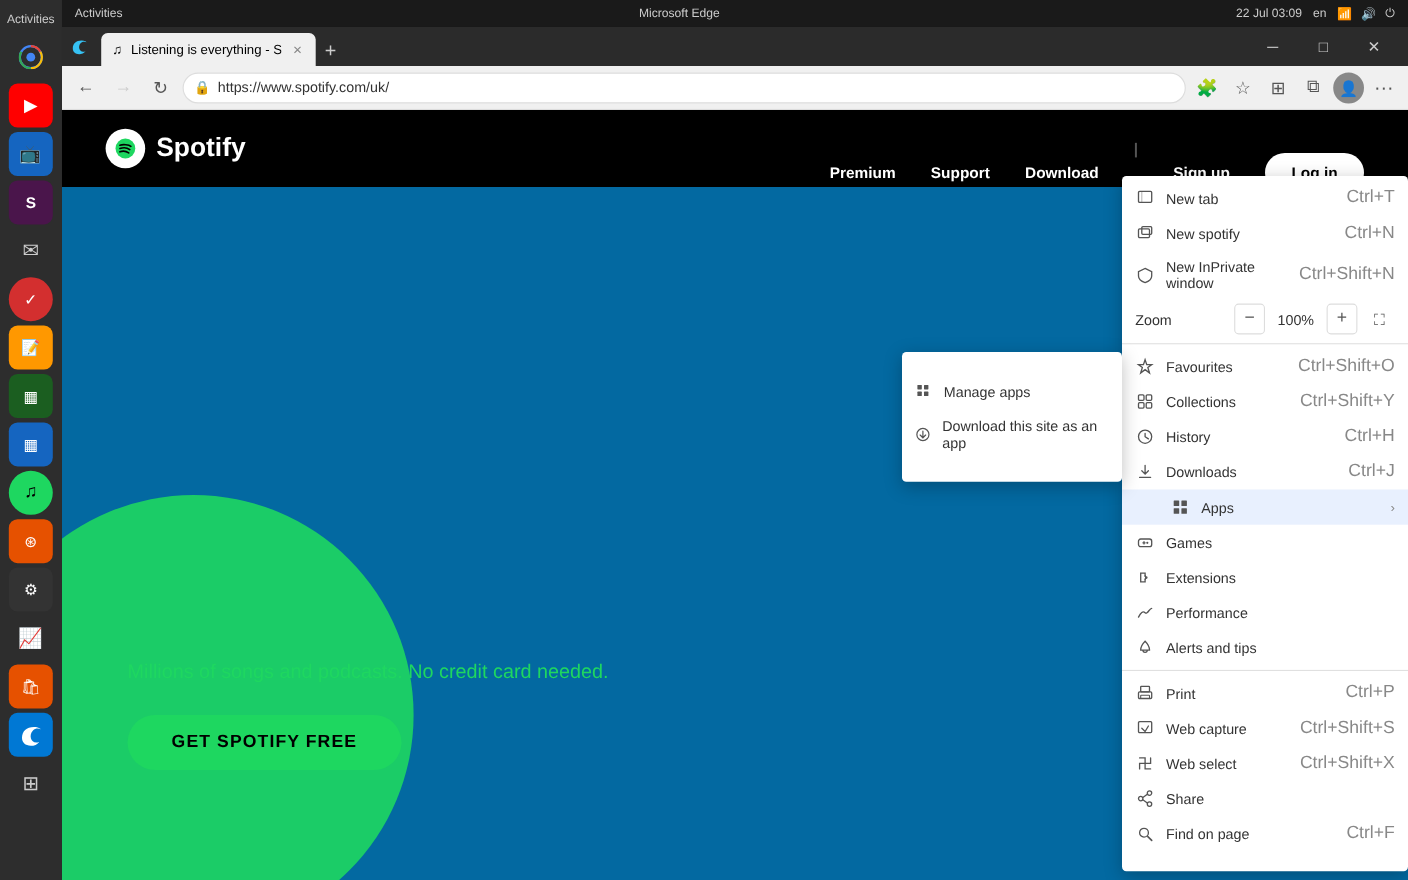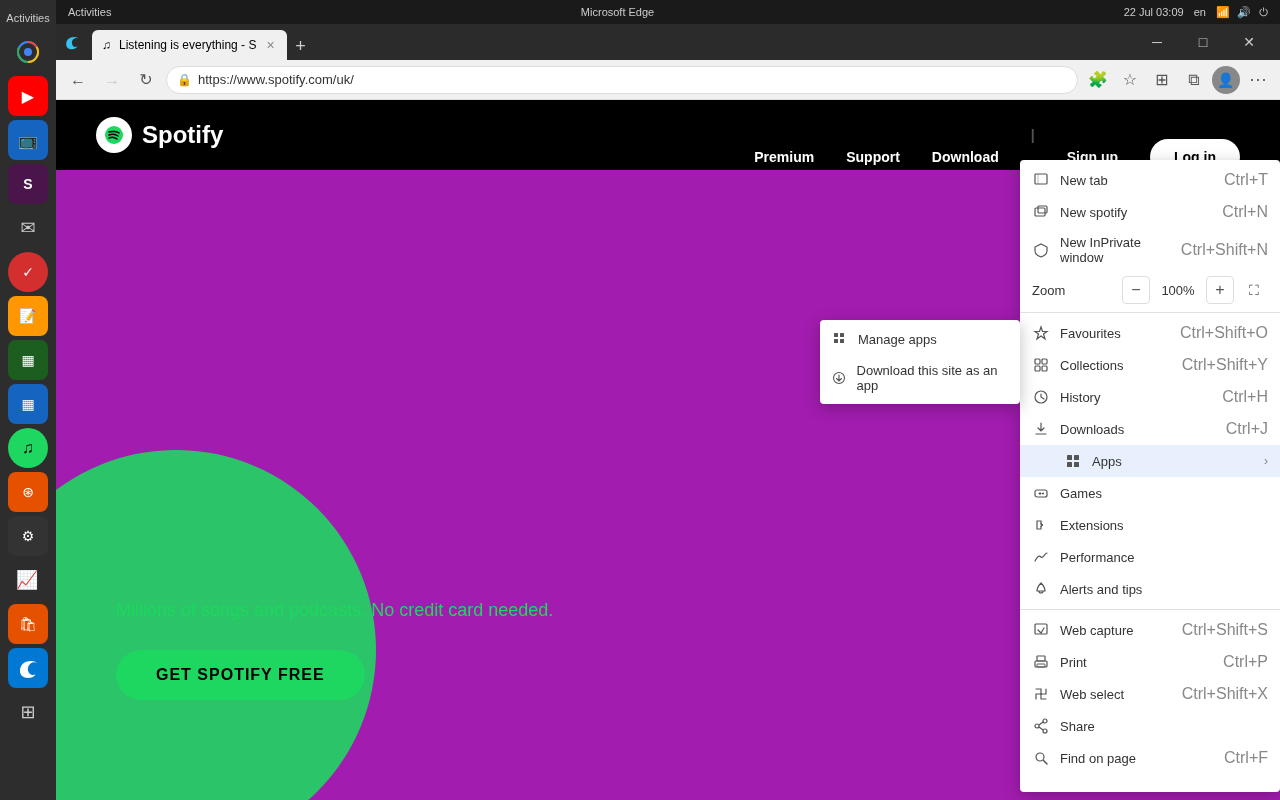--- a/index.html
+++ b/index.html
@@ -60,21 +60,21 @@
     }
     .url-lock { color: #666; font-size: 12px; }
     .url-text { flex: 1; font-size: 13px; color: #333; }
     .toolbar-icons { display: flex; align-items: center; gap: 4px; }
     .toolbar-icon { width: 28px; height: 28px; display: flex; align-items: center; justify-content: center; color: #555; font-size: 16px; cursor: pointer; border-radius: 50%; }
     .profile-icon { width: 28px; height: 28px; border-radius: 50%; background: #888; display: flex; align-items: center; justify-content: center; color: white; font-size: 14px; cursor: pointer; }
     .more-icon { font-size: 18px; }
 
     
     .page-content {
-      flex: 1; background: #a21caf; position: relative; overflow: hidden;
+      flex: 1; background: #0369a1; position: relative; overflow: hidden;
     }
     .spotify-header {
       height: 70px; background: #000; display: flex; align-items: center; padding: 0 40px;
       justify-content: space-between;
     }
     .spotify-logo { display: flex; align-items: center; gap: 10px; color: white; font-size: 24px; font-weight: 700; }
     .spotify-logo-circle { width: 36px; height: 36px; background: white; border-radius: 50%; display: flex; align-items: center; justify-content: center; }
     .nav-links { display: flex; gap: 32px; align-items: center; color: white; font-size: 14px; font-weight: 600; }
     .nav-link { color: white; text-decoration: none; cursor: pointer; margin-top: 44px; }
     .nav-divider { color: #555; }
@@ -120,21 +120,21 @@
     }
     .zoom-label { color: #333; font-size: 13px; flex: 1; }
     .zoom-btn { width: 28px; height: 28px; display: flex; align-items: center; justify-content: center; border: 1px solid #ddd; border-radius: 4px; cursor: pointer; color: #555; font-size: 16px; }
     .zoom-value { width: 44px; text-align: center; font-size: 13px; color: #333; }
     .zoom-expand { width: 28px; height: 28px; display: flex; align-items: center; justify-content: center; cursor: pointer; color: #555; font-size: 14px; border-radius: 4px; }
 
     
     .apps-submenu {
       position: absolute; right: 260px; top: 220px; width: 200px; background: #fff;
       box-shadow: 0 4px 16px rgba(0,0,0,0.25); border-radius: 4px; z-index: 210;
-      padding: 3px 0;
+      padding: 20px 0;
     }
     .apps-menu-item {
       display: flex; align-items: center; padding: 8px 12px; gap: 10px; cursor: pointer; color: #333;
     }
     .apps-menu-icon { width: 16px; height: 16px; display: flex; align-items: center; justify-content: center; font-size: 13px; color: #555; }
     .apps-menu-label { font-size: 13px; }
   </style>
 </head>
 <body>
 
@@ -437,38 +437,38 @@
               <path d="M6 10 C6 11 7 12 8 12 C9 12 10 11 10 10" fill="none" stroke="#555" stroke-width="1.2"></path>
             </svg>
         </span>
         <span class="menu-item-label">Alerts and tips</span>
       </div>
       <div class="menu-divider"></div>
 
       <div class="menu-item">
         <span class="menu-item-icon">
           <svg width="16" height="16" viewBox="0 0 16 16">
-              <rect x="2" y="2" width="12" height="10" rx="1" fill="none" stroke="#555" stroke-width="1.2"></rect>
-              <path d="M5 8 L8 11 L11 6" stroke="#555" stroke-width="1.2" fill="none" stroke-linecap="round"></path>
-            </svg>
-        </span>
-        <span class="menu-item-label">Web capture</span>
-        <span class="menu-item-shortcut">Ctrl+Shift+S</span>
-      </div>
-
-      <div class="menu-item">
-        <span class="menu-item-icon">
-          <svg width="16" height="16" viewBox="0 0 16 16">
               <rect x="4" y="2" width="8" height="5" rx="0.5" fill="none" stroke="#555" stroke-width="1.2"></rect>
               <rect x="2" y="7" width="12" height="6" rx="1" fill="none" stroke="#555" stroke-width="1.2"></rect>
               <rect x="4" y="10" width="8" height="3" rx="0.5" fill="none" stroke="#555" stroke-width="1"></rect>
             </svg>
         </span>
         <span class="menu-item-label">Print</span>
         <span class="menu-item-shortcut">Ctrl+P</span>
+      </div>
+
+      <div class="menu-item">
+        <span class="menu-item-icon">
+          <svg width="16" height="16" viewBox="0 0 16 16">
+              <rect x="2" y="2" width="12" height="10" rx="1" fill="none" stroke="#555" stroke-width="1.2"></rect>
+              <path d="M5 8 L8 11 L11 6" stroke="#555" stroke-width="1.2" fill="none" stroke-linecap="round"></path>
+            </svg>
+        </span>
+        <span class="menu-item-label">Web capture</span>
+        <span class="menu-item-shortcut">Ctrl+Shift+S</span>
       </div>
 
       <div class="menu-item">
         <span class="menu-item-icon">
           <svg width="16" height="16" viewBox="0 0 16 16">
               <path d="M3 3 L8 3 L8 8" stroke="#555" stroke-width="1.2" fill="none" stroke-linecap="round"></path>
               <path d="M3 13 L3 8 L8 8" stroke="#555" stroke-width="1.2" fill="none" stroke-linecap="round"></path>
               <path d="M13 3 L13 8 L8 8" stroke="#555" stroke-width="1.2" fill="none" stroke-linecap="round"></path>
               <path d="M13 13 L8 13 L8 8" stroke="#555" stroke-width="1.2" fill="none" stroke-linecap="round"></path>
             </svg>

